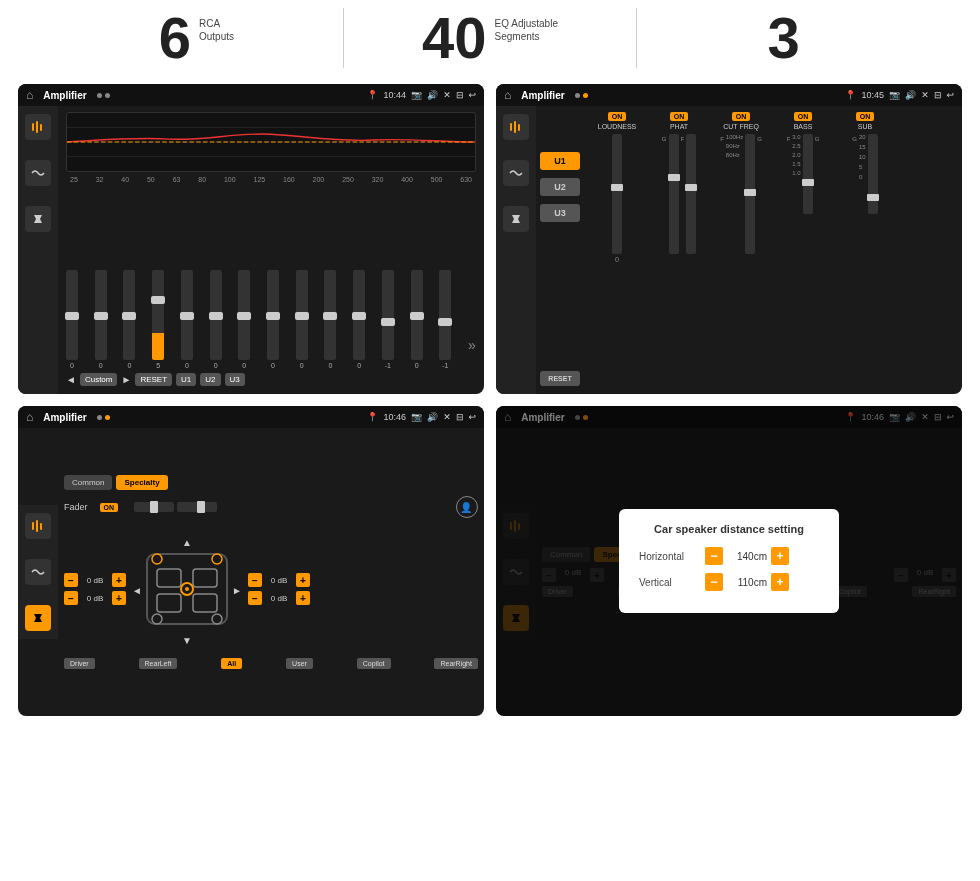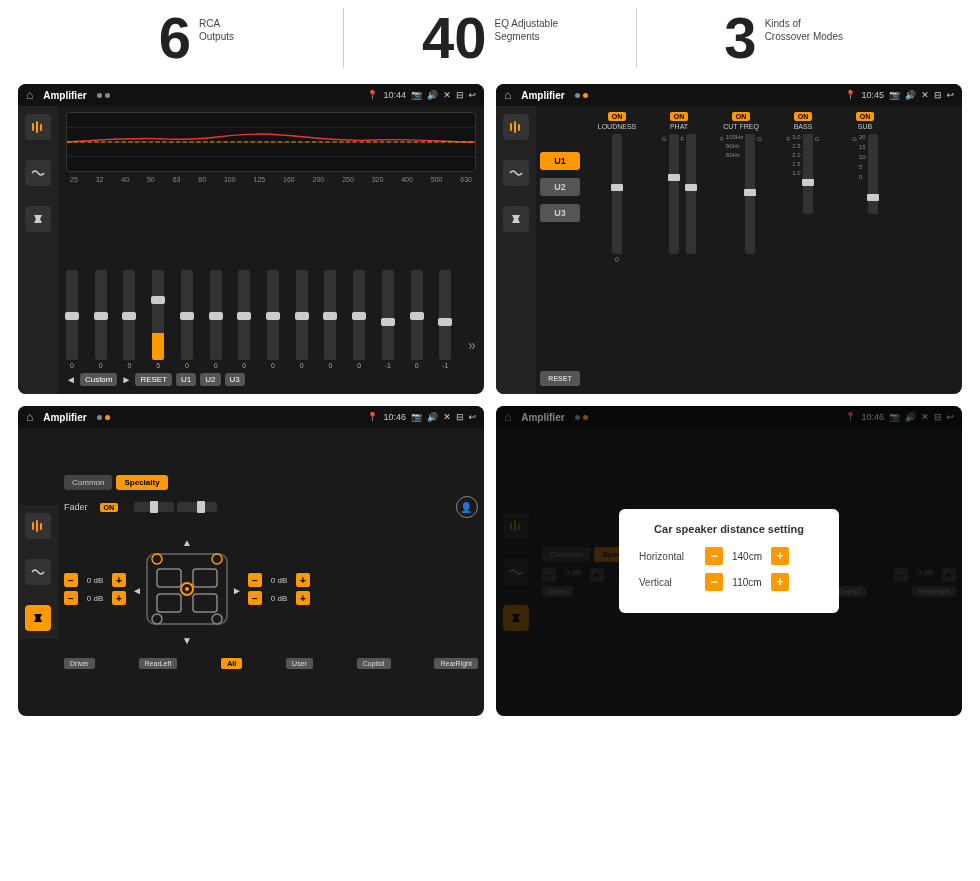--- a/index.html
+++ b/index.html
@@ -380,21 +380,21 @@
       justify-content: center;
       color: #fff;
       font-size: 12px;
       font-weight: bold;
     }
 
     .dialog-value {
       font-size: 10px;
       color: #333;
       min-width: 40px;
-      text-align: center;
+      text-align: right;
     }
 
     .dialog-confirm {
       background: #f90;
       color: #000;
       font-weight: bold;
       font-size: 11px;
       border-radius: 4px;
       text-align: center;
       padding: 5px;
@@ -551,21 +551,20 @@
       <span class="stat-text">RCA<br>Outputs</span>
     </div>
     <div class="stat-divider"></div>
     <div class="stat-item">
       <span class="stat-number">40</span>
       <span class="stat-text">EQ Adjustable<br>Segments</span>
     </div>
     <div class="stat-divider"></div>
     <div class="stat-item">
       <span class="stat-number">3</span>
-      <span class="stat-text">Kinds of<br>Crossover Modes</span>
     </div>
   </div>
 
   <div class="screens-grid">
 
     <div class="screen-box">
 
       <div class="status-bar">
         <span class="status-home">⌂</span>
         <span class="status-title">Amplifier</span>

